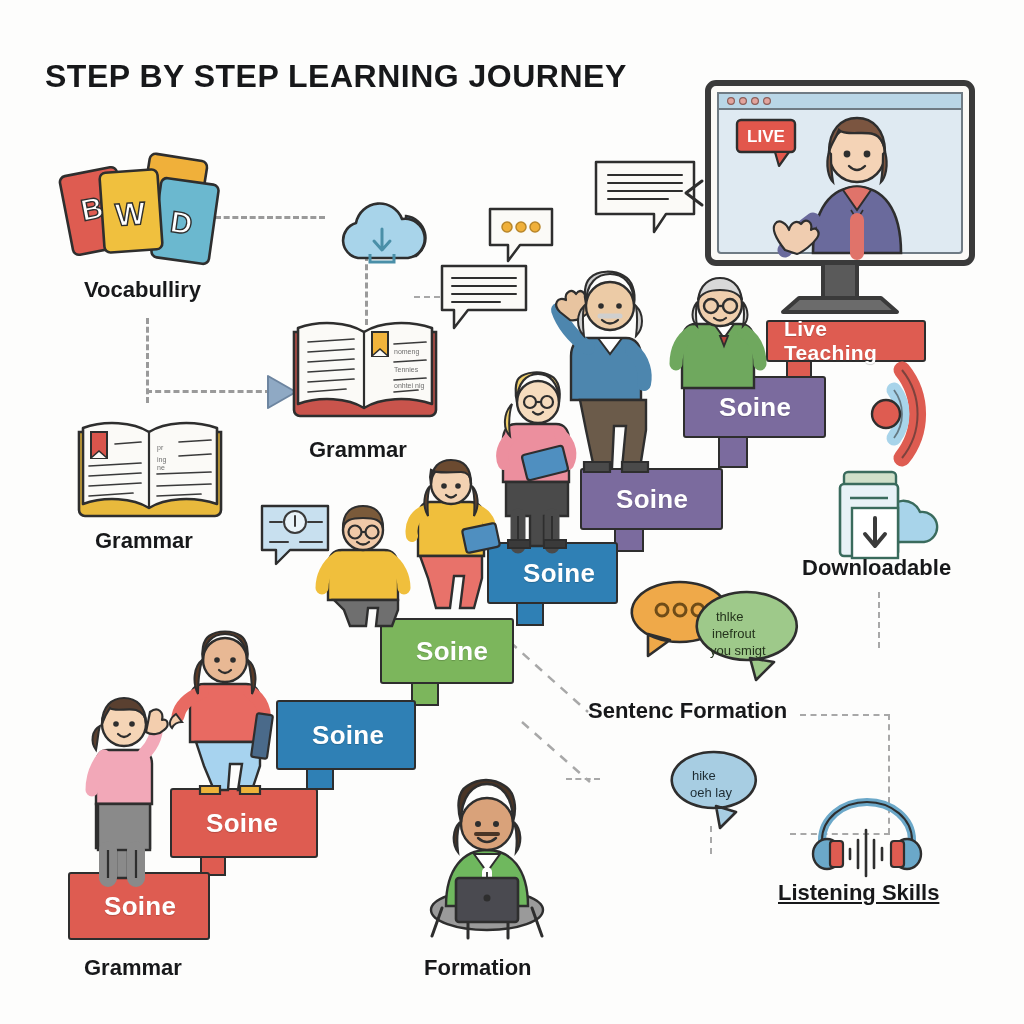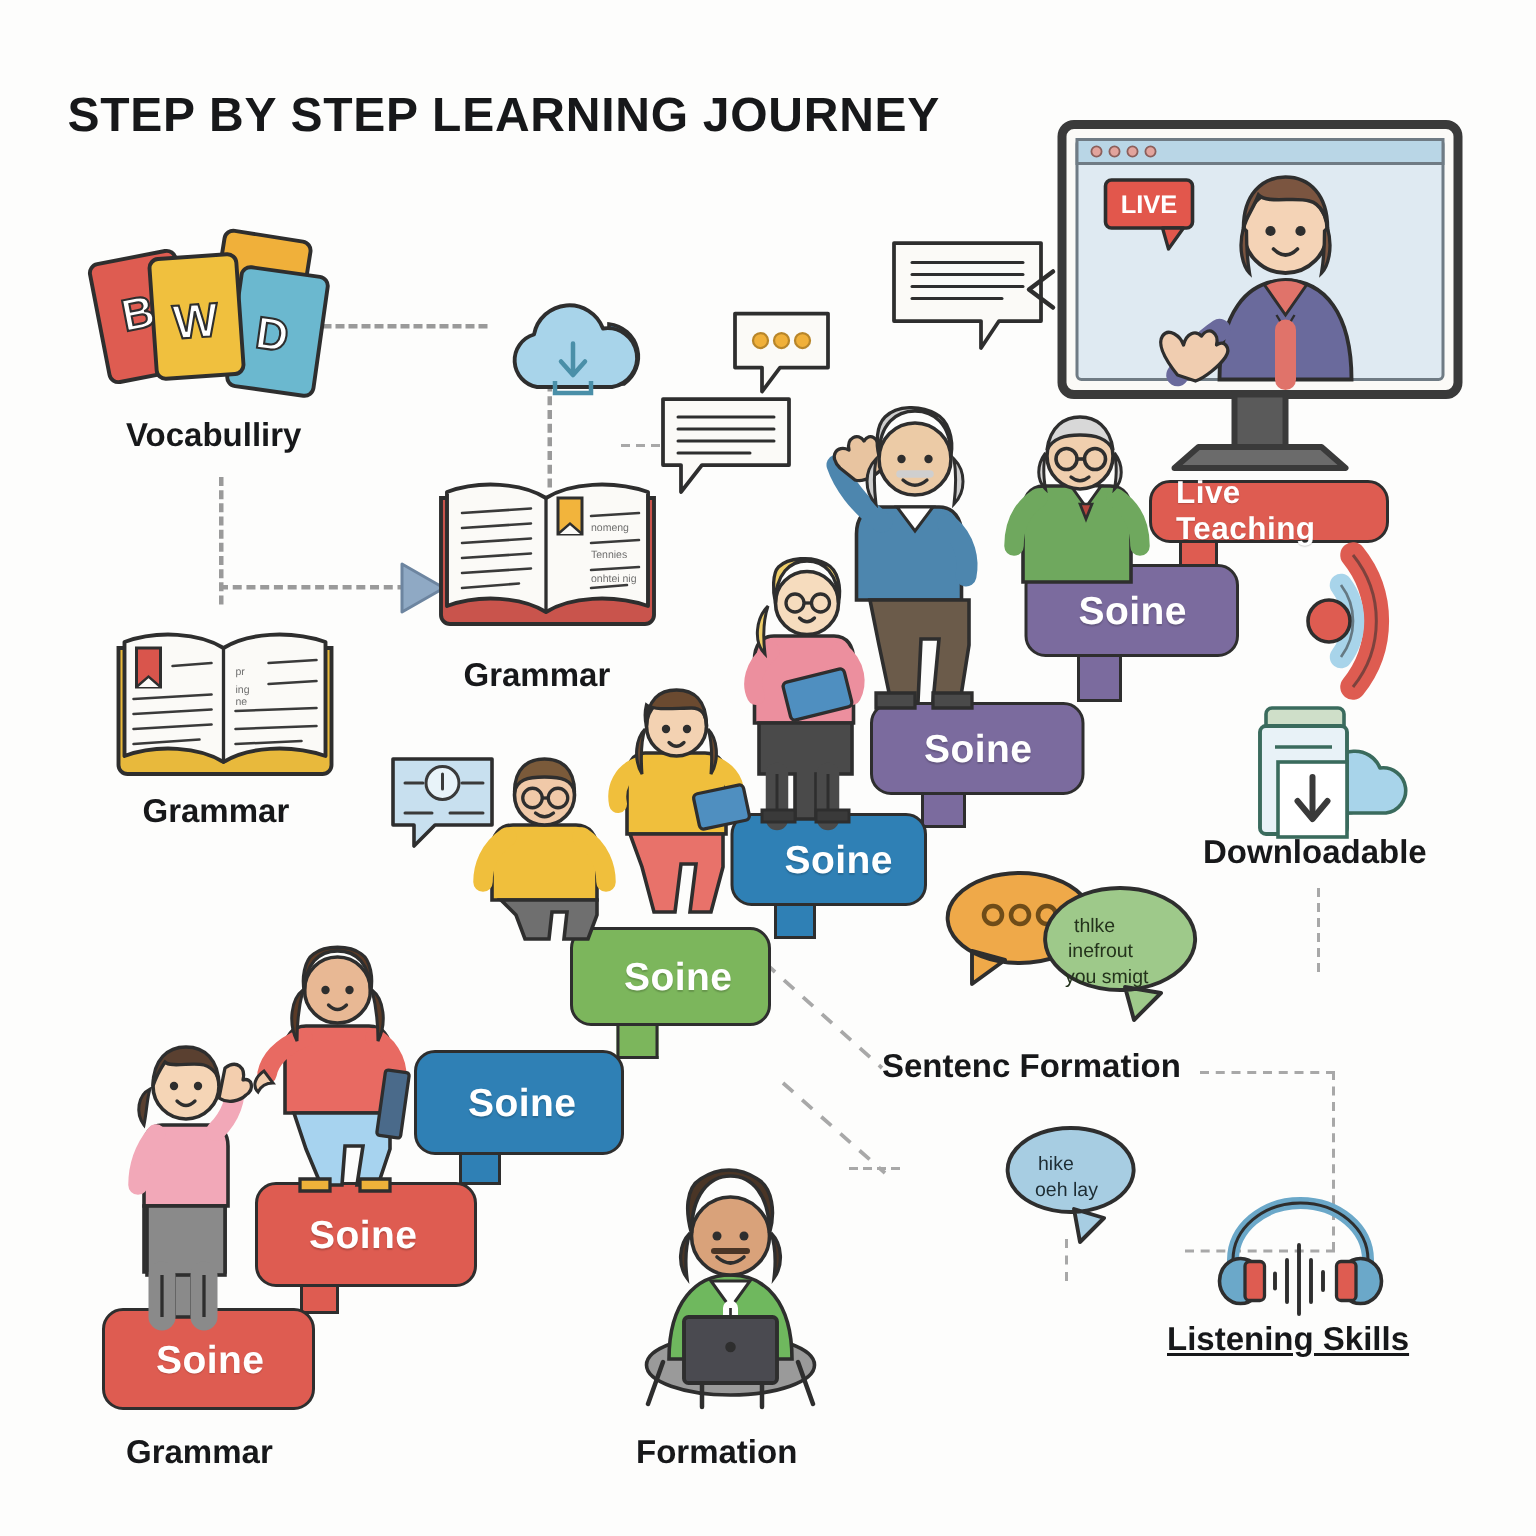--- a/index.html
+++ b/index.html
@@ -20,21 +20,21 @@
     font-size:32px;font-weight:700;letter-spacing:.5px;
     color:#17181a;
     font-family:"Liberation Sans","DejaVu Sans",sans-serif;
     white-space:nowrap;
   }
 
   
   .step{
     box-sizing:border-box;
     border:2.5px solid #2e2e2e;
-    border-radius:14px;
+    border-radius:3px;
     display:flex;align-items:center;
     color:#fff;
     font-size:26px;font-weight:600;
     padding-left:34px;
     letter-spacing:.3px;
     text-shadow:0 1px 1px rgba(0,0,0,.18);
   }
   .riser{
     box-sizing:border-box;
     border:2.5px solid #2e2e2e;

